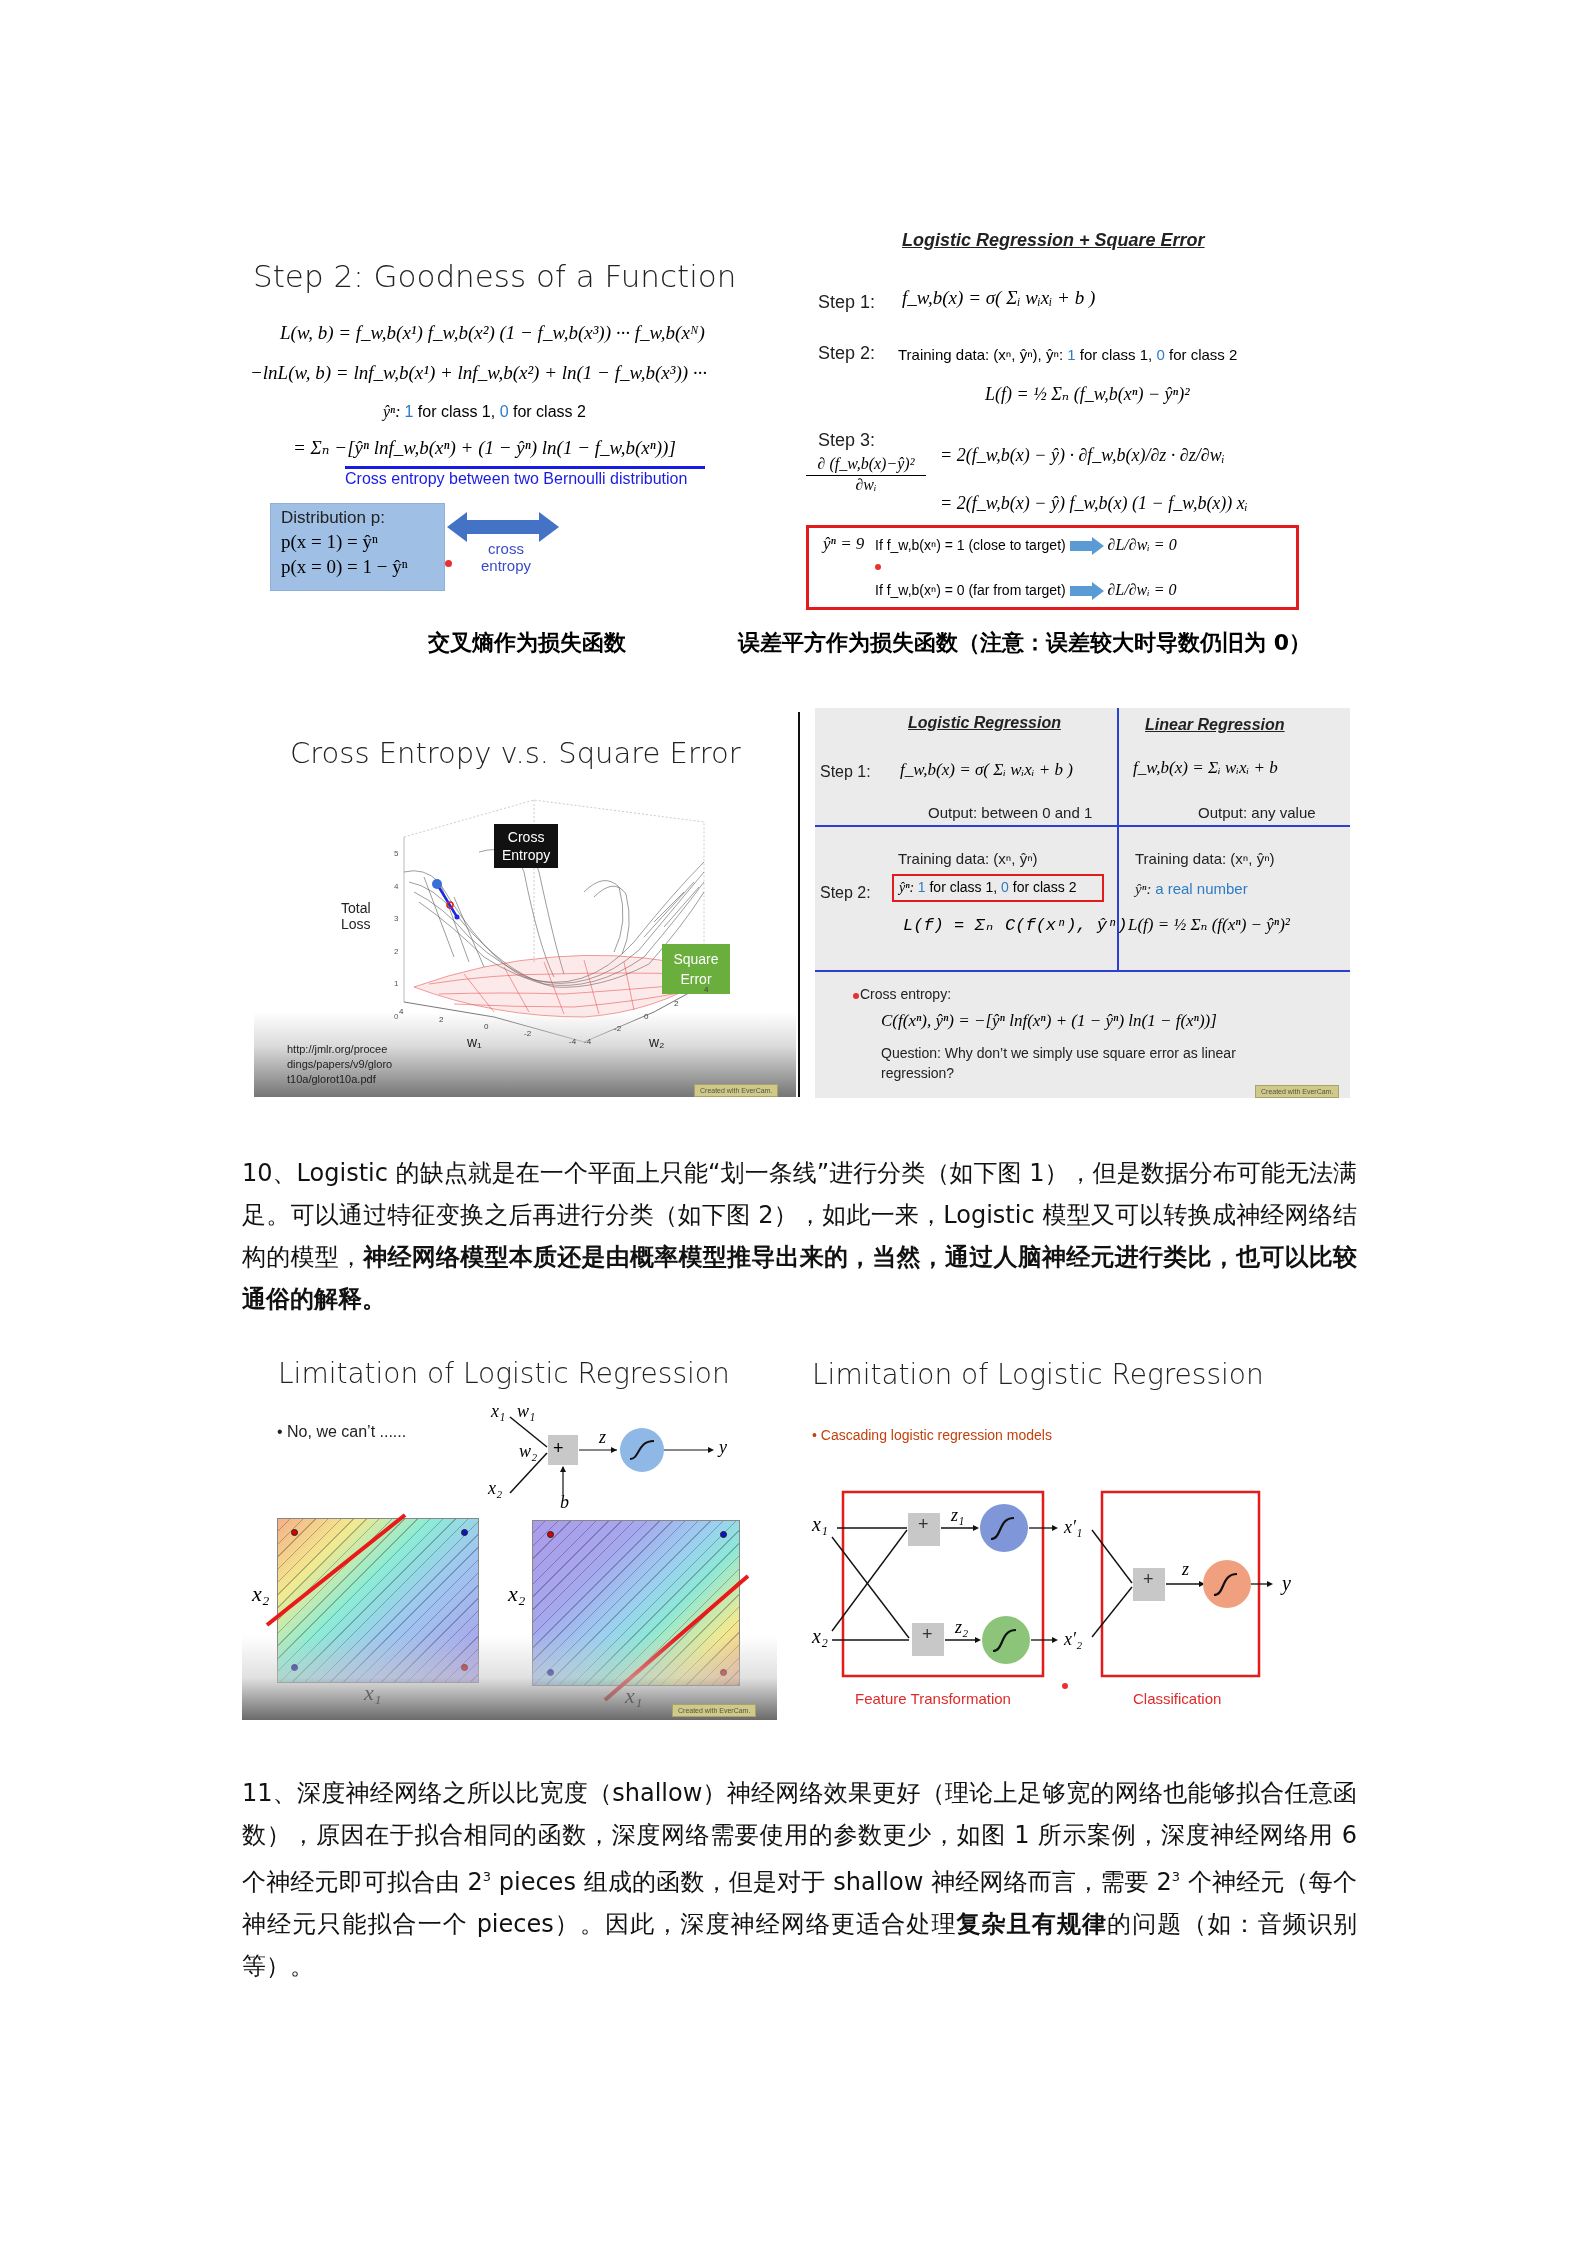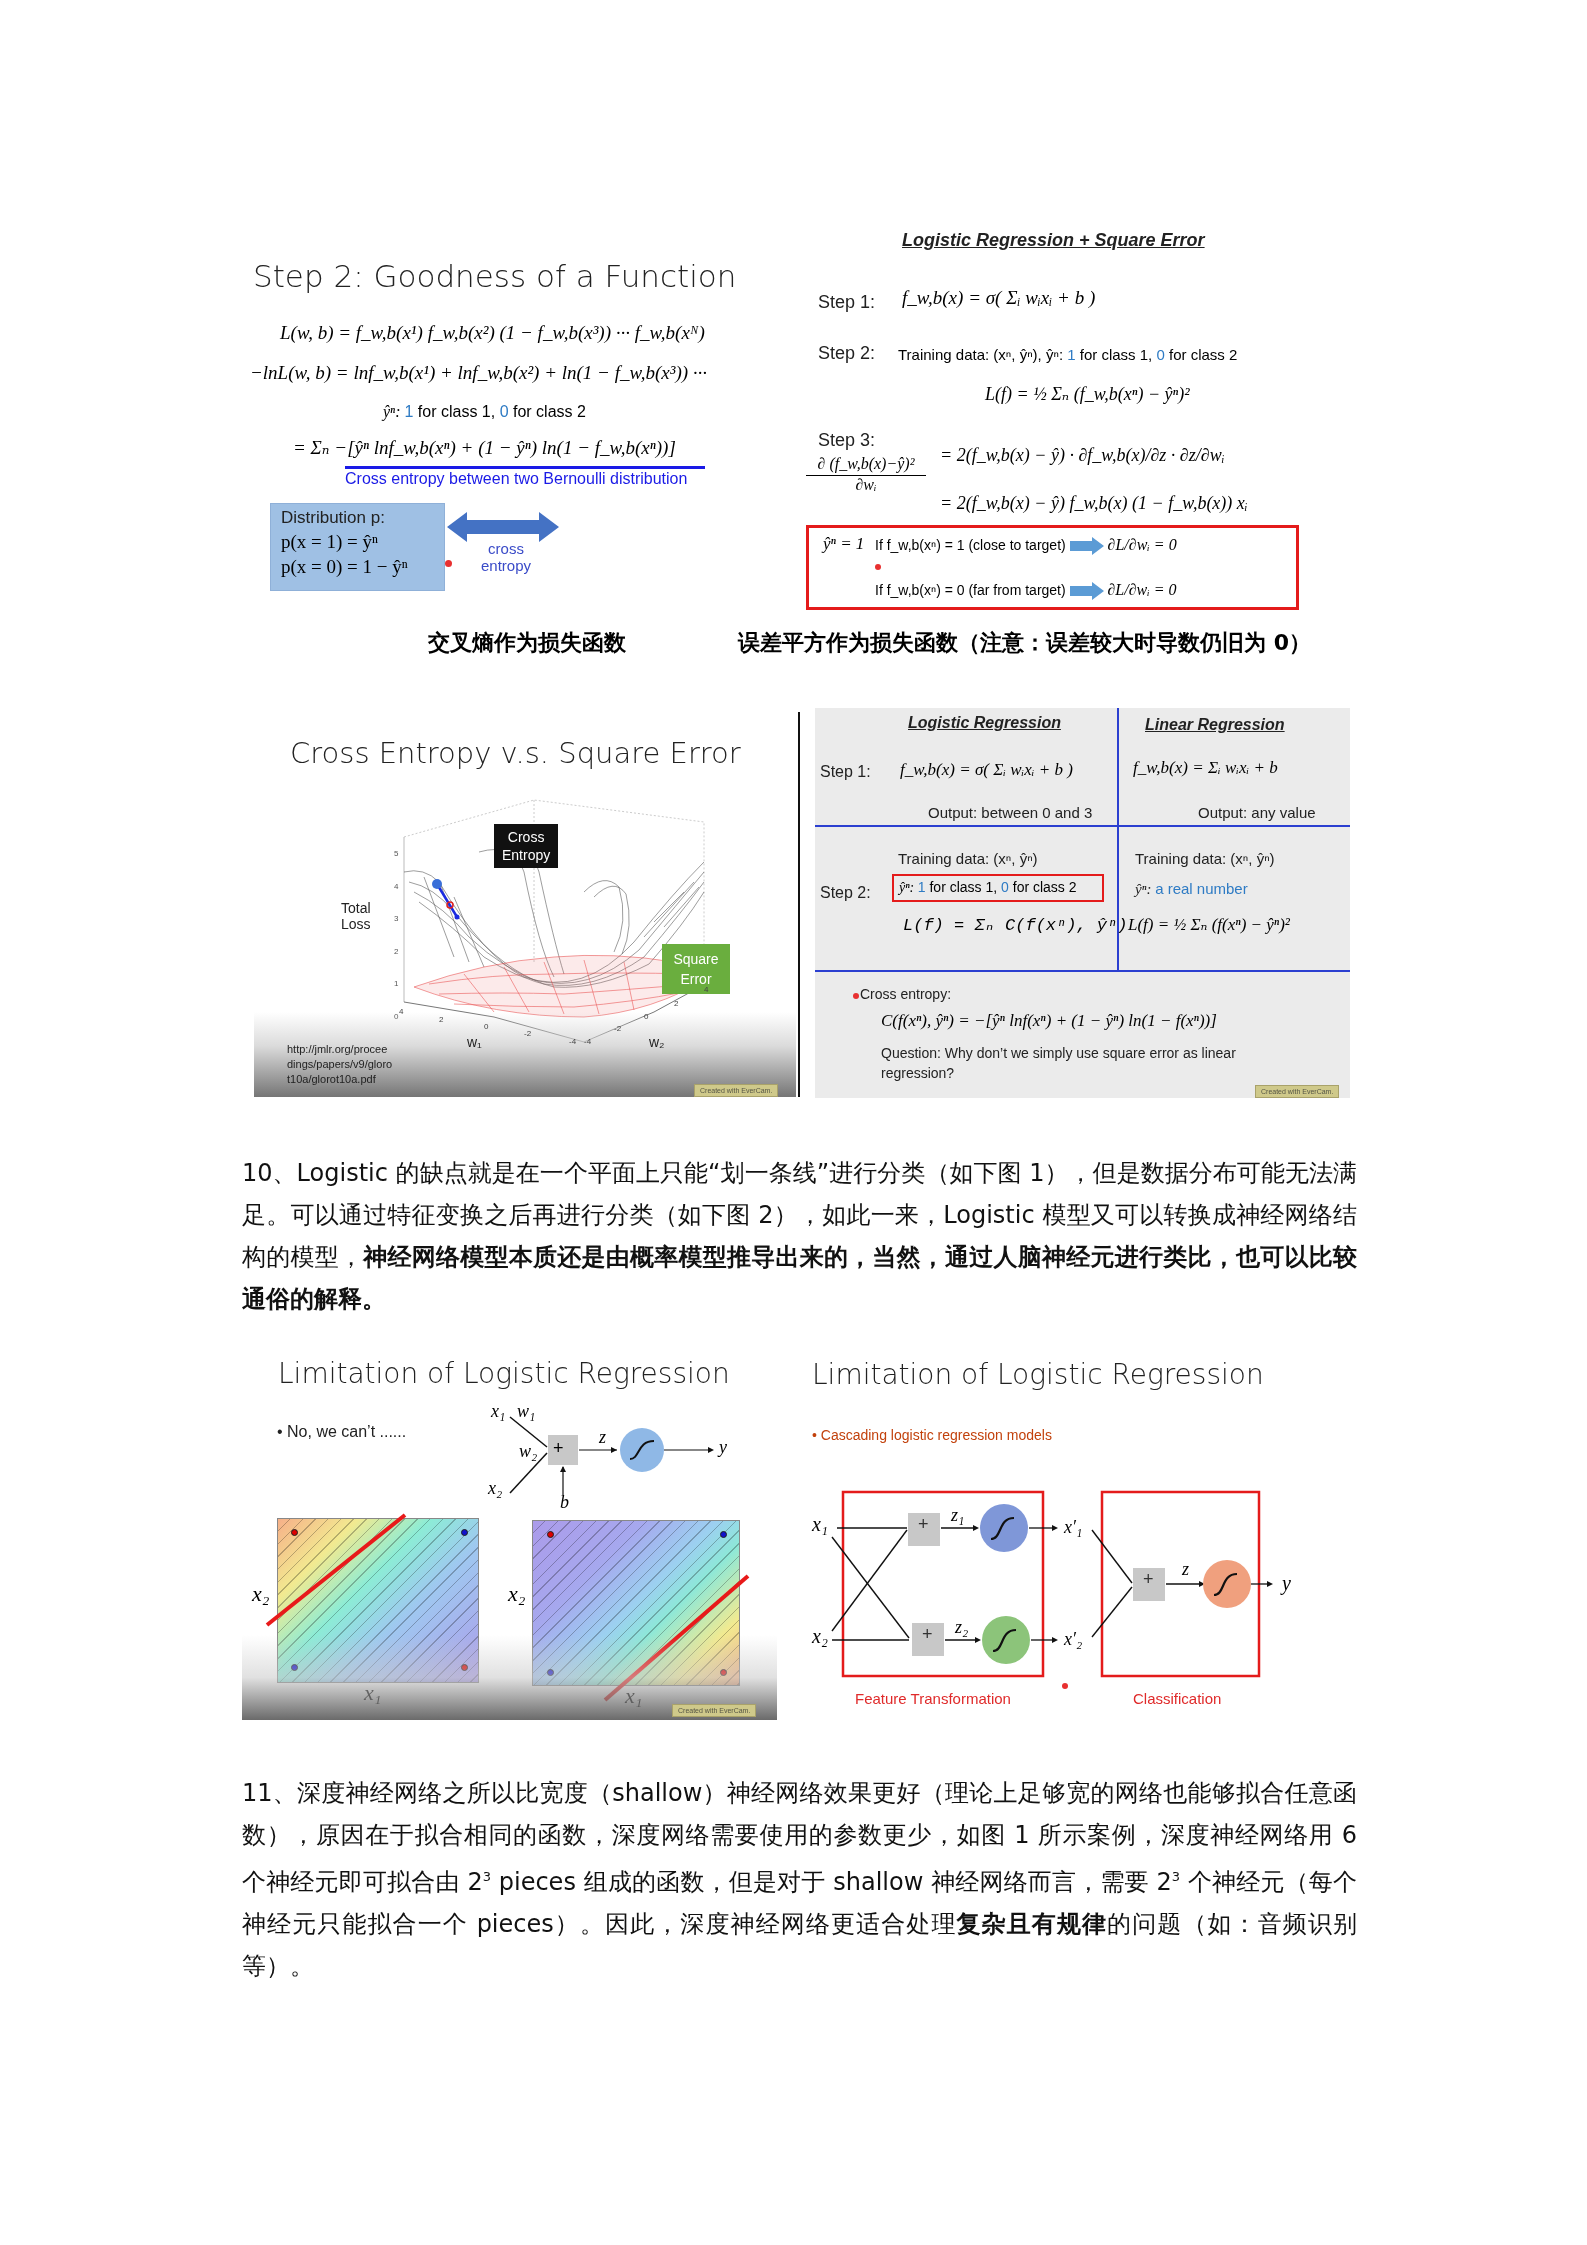--- a/index.html
+++ b/index.html
@@ -93,21 +93,21 @@
   <div class="abs eq mi" style="left:185px; top:158px;">L(f) = ½ Σₙ (f_w,b(xⁿ) − ŷⁿ)²</div>
   <div class="abs step" style="left:18px; top:205px;">Step 3:</div>
   <div class="abs mi" style="left:6px; top:230px; font-size:16px; text-align:center; width:120px;">
     <div style="border-bottom:1px solid #000; padding-bottom:2px;">∂ (f_w,b(x)−ŷ)²</div>
     <div>∂wᵢ</div>
   </div>
   <div class="abs eq mi" style="left:140px; top:220px;">= 2(f_w,b(x) − ŷ) · ∂f_w,b(x)/∂z · ∂z/∂wᵢ</div>
   <div class="abs eq mi" style="left:140px; top:268px;">= 2(f_w,b(x) − ŷ) f_w,b(x) (1 − f_w,b(x)) xᵢ</div>
 
   <div class="abs redbox" style="left:6px; top:300px; width:493px; height:85px;">
-    <div class="abs mi" style="left:14px; top:6px; font-size:17px;">ŷⁿ = 1</div>
+    <div class="abs mi" style="left:14px; top:6px; font-size:17px;">ŷⁿ = 9</div>
     <div class="abs" style="left:66px; top:8px; font-size:14px; white-space:nowrap;">
       <span>If f_w,b(xⁿ) = 1  (close to target)</span>
       <svg class="fat-arrow" width="34" height="18">
           <polygon points="0,4 22,4 22,0 34,9 22,18 22,14 0,14" fill="#5b9bd5"></polygon>
         </svg>
       <span class="mi" style="font-size:16px;">∂L/∂wᵢ = 0</span>
     </div>
     <div class="abs" style="left:66px; top:53px; font-size:14px; white-space:nowrap;">
       <span>If f_w,b(xⁿ) = 0  (far from target)</span>
       <svg class="fat-arrow" width="34" height="18">
@@ -217,21 +217,21 @@
 <div id="s4" class="abs">
   <div class="abs bline" style="left:0; top:117px; width:535px; height:2px;"></div>
   <div class="abs bline" style="left:0; top:262px; width:535px; height:2px;"></div>
   <div class="abs bline" style="left:302px; top:0; width:2px; height:262px;"></div>
 
   <div class="abs hdr" style="left:93px; top:6px; font-size:16px;">Logistic Regression</div>
   <div class="abs hdr" style="left:330px; top:8px; font-size:16px;">Linear Regression</div>
 
   <div class="abs txt" style="left:5px; top:55px; font-size:16px;">Step 1:</div>
   <div class="abs eq mi" style="left:85px; top:52px;">f_w,b(x) = σ( Σᵢ wᵢxᵢ + b )</div>
-  <div class="abs txt" style="left:113px; top:96px;">Output: between 0 and 3</div>
+  <div class="abs txt" style="left:113px; top:96px;">Output: between 0 and 1</div>
   <div class="abs eq mi" style="left:318px; top:50px;">f_w,b(x) = Σᵢ wᵢxᵢ + b</div>
   <div class="abs txt" style="left:383px; top:96px;">Output: any value</div>
 
   <div class="abs txt" style="left:5px; top:176px; font-size:16px;">Step 2:</div>
   <div class="abs txt" style="left:83px; top:142px;">Training data: (xⁿ, ŷⁿ)</div>
   <div class="abs redbox" style="left:77px; top:166px; width:212px; height:28px; border-width:2px; padding:3px 5px; font-size:14px; white-space:nowrap;">
     <span class="mi">ŷⁿ: </span><span class="blue">1</span><span> for class 1, </span><span class="blue">0</span><span> for class 2</span>
   </div>
   <div class="abs eq mi" style="left:88px; top:206px;font-family:Liberation Mono, monospace;">L(f) = Σₙ C(f(xⁿ), ŷⁿ)</div>
   <div class="abs txt" style="left:320px; top:142px;">Training data: (xⁿ, ŷⁿ)</div>

